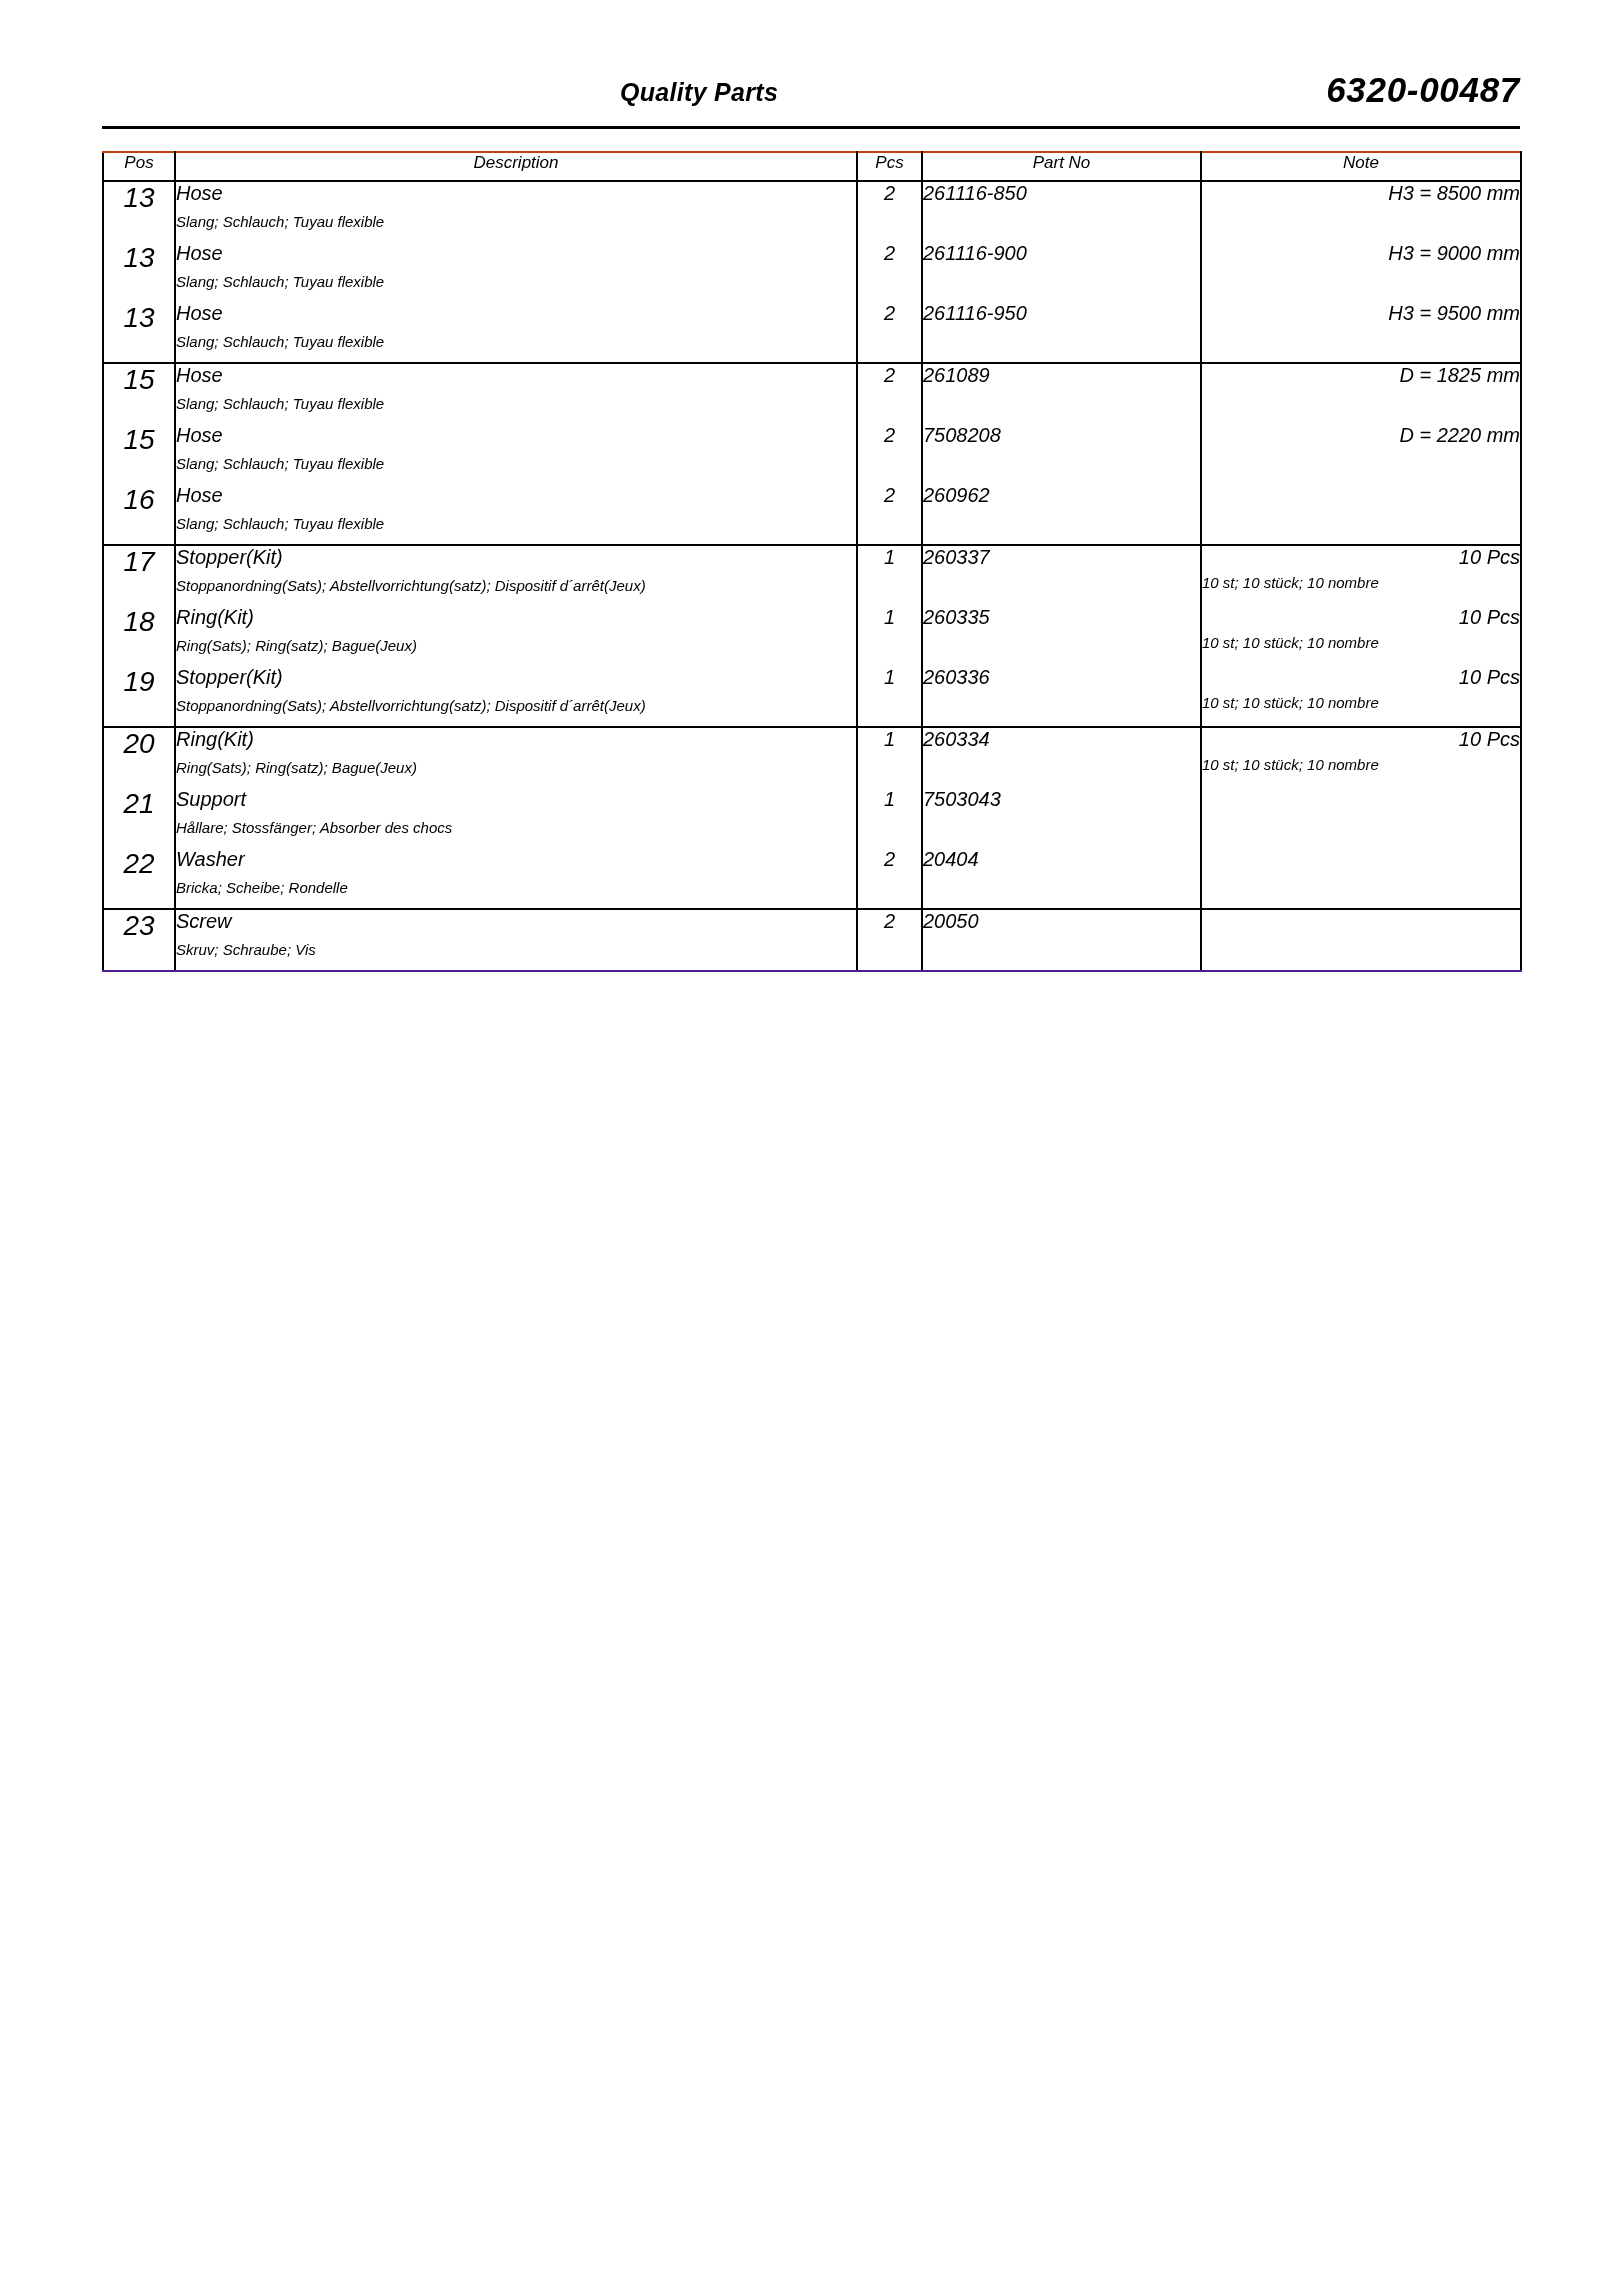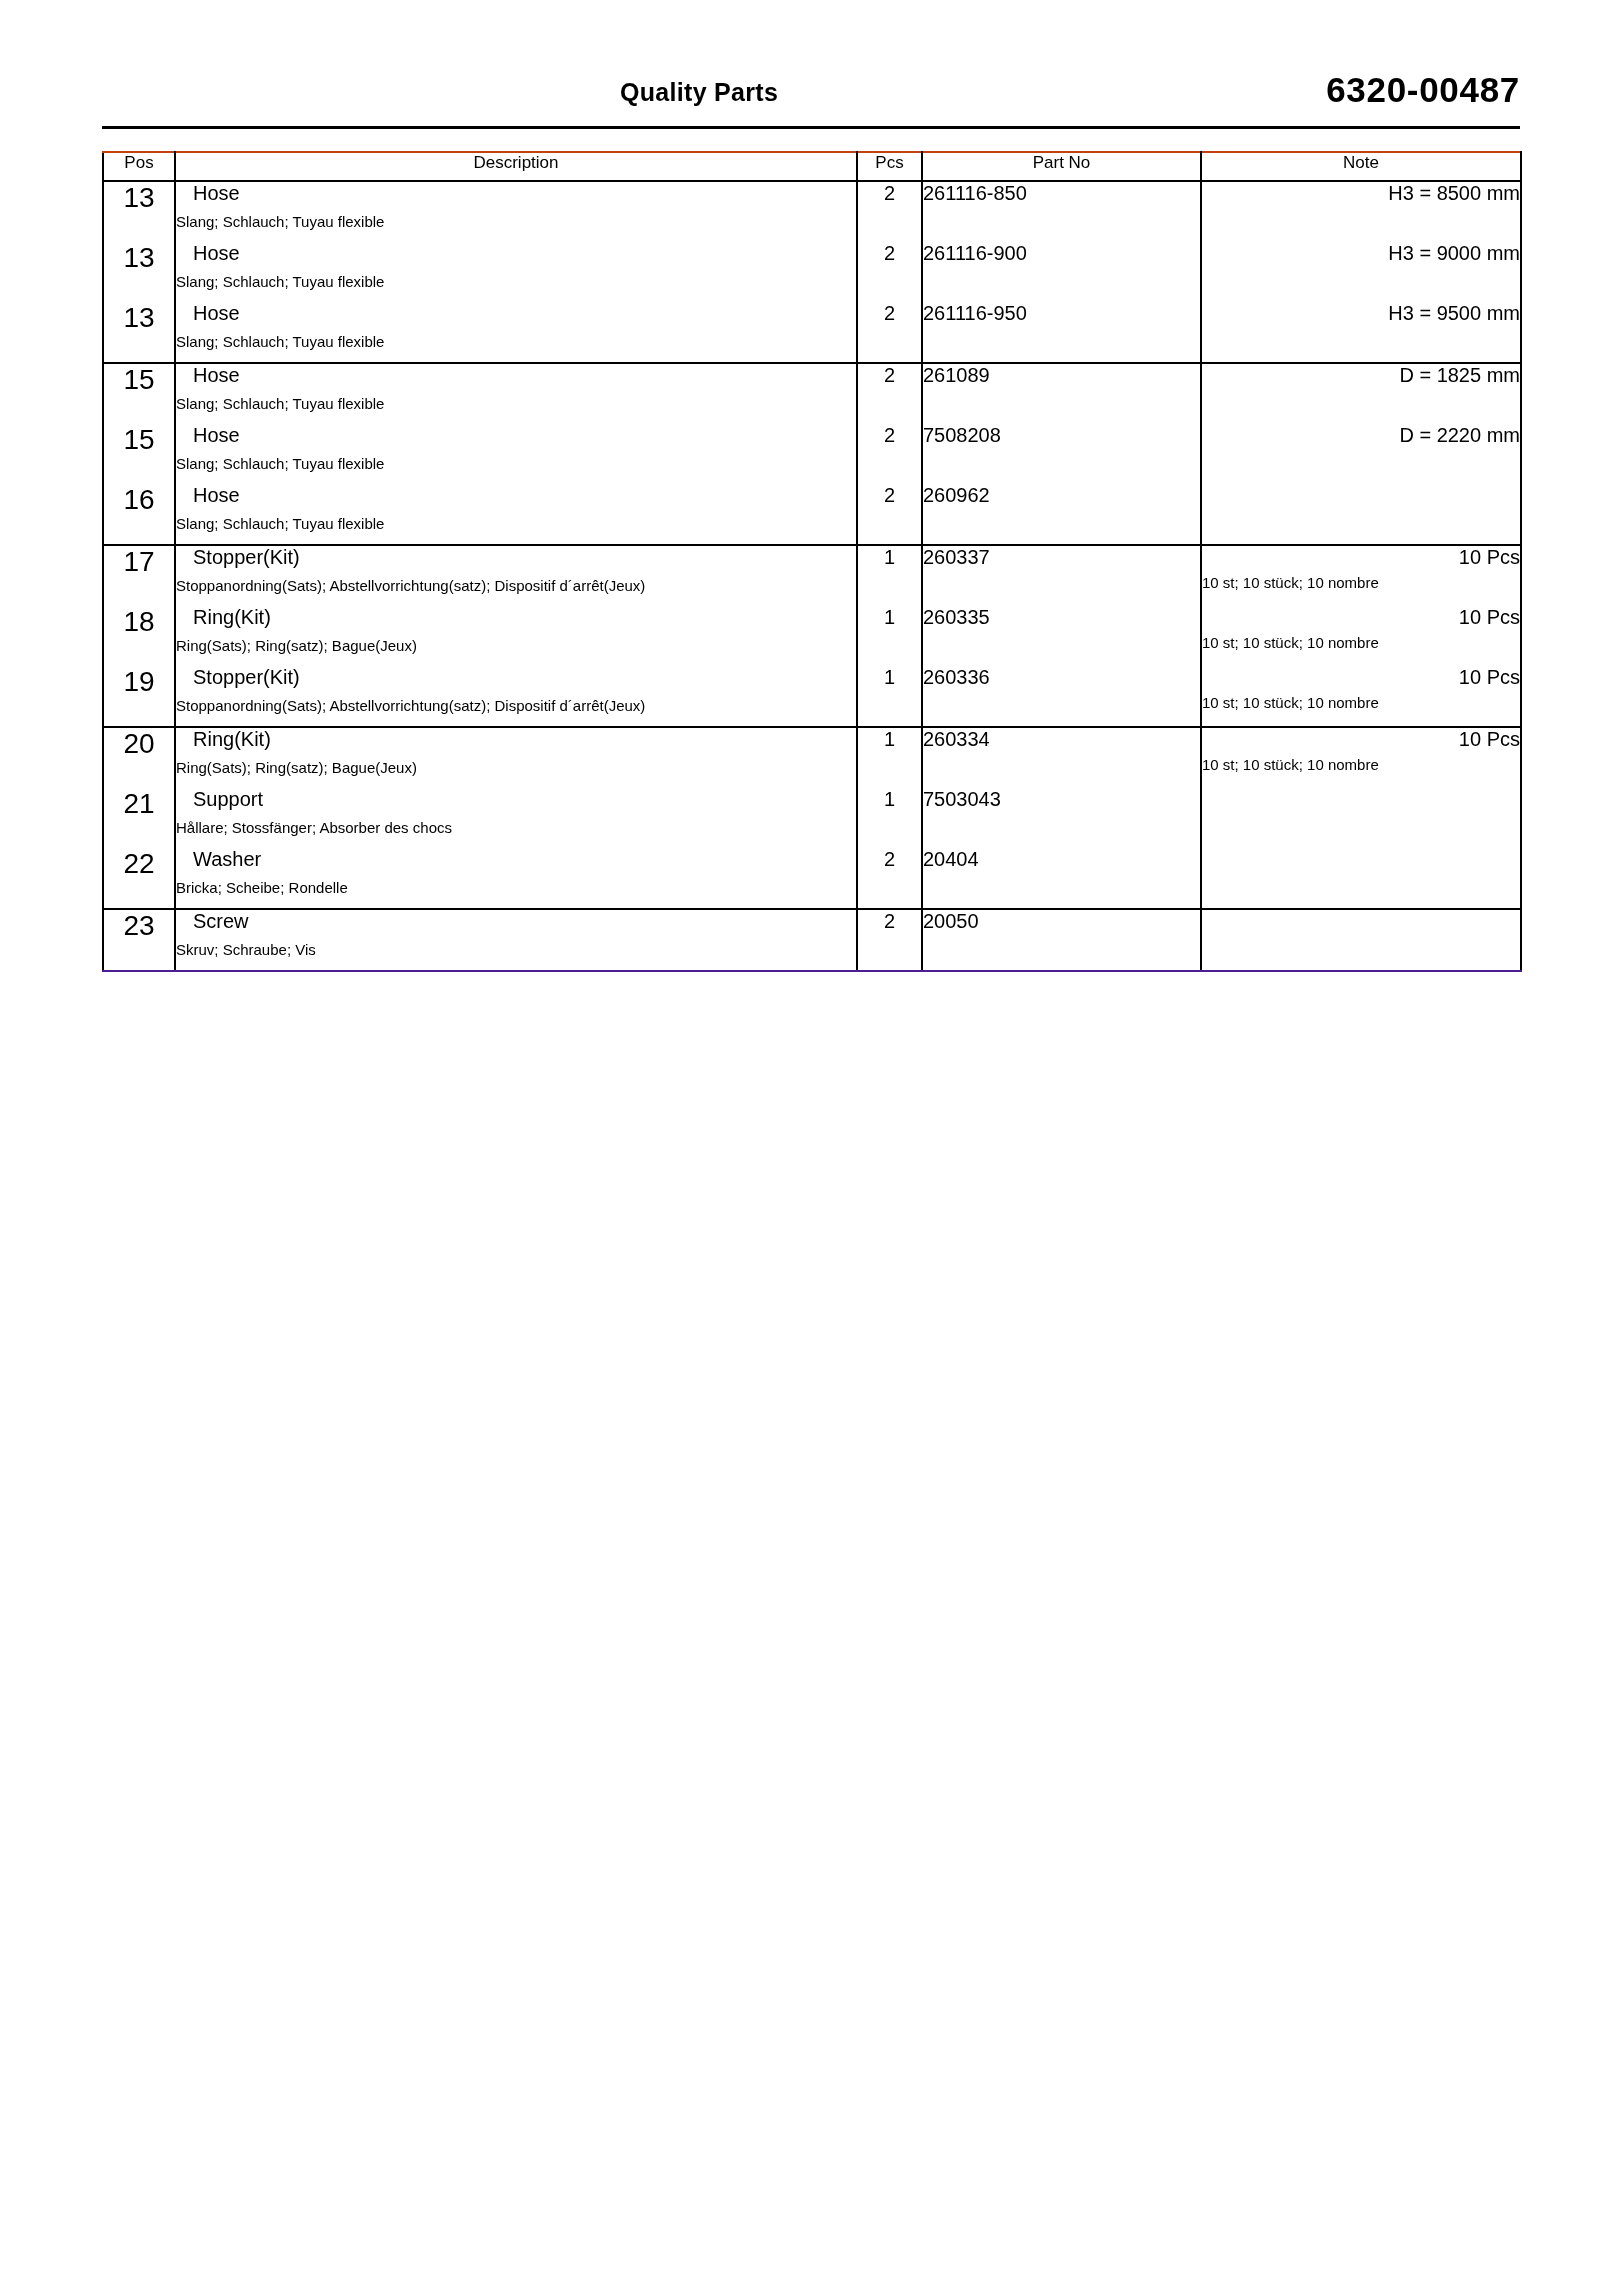--- a/index.html
+++ b/index.html
@@ -11,20 +11,21 @@
     font-family: "Liberation Sans", sans-serif;
     color: #000000;
   }
   .page {
     position: relative;
     width: 1622px;
     height: 2130px;
     box-sizing: border-box;
     background: #ffffff;
     margin: 0 auto;
+    font-style: italic;
   }
 
   
   .header {
     position: absolute;
     left: 102px;
     top: 72px;
     width: 1418px;
     display: flex;
     align-items: flex-end;
@@ -111,21 +112,20 @@
     padding: 9.5px 0 0 15px;
     font-size: 20px;
   }
   .cell-note {
     padding: 9.5px 0 0 12.3px;
   }
   .main-text {
     font-size: 20px;
     line-height: 1.1;
     display: block;
-    padding-left: 17px;
   }
   .sub-text {
     font-size: 15px;
     line-height: 1.2;
     display: block;
     margin-top: 9px;
   }
   .note-main {
     font-size: 20px;
     line-height: 1.1;

